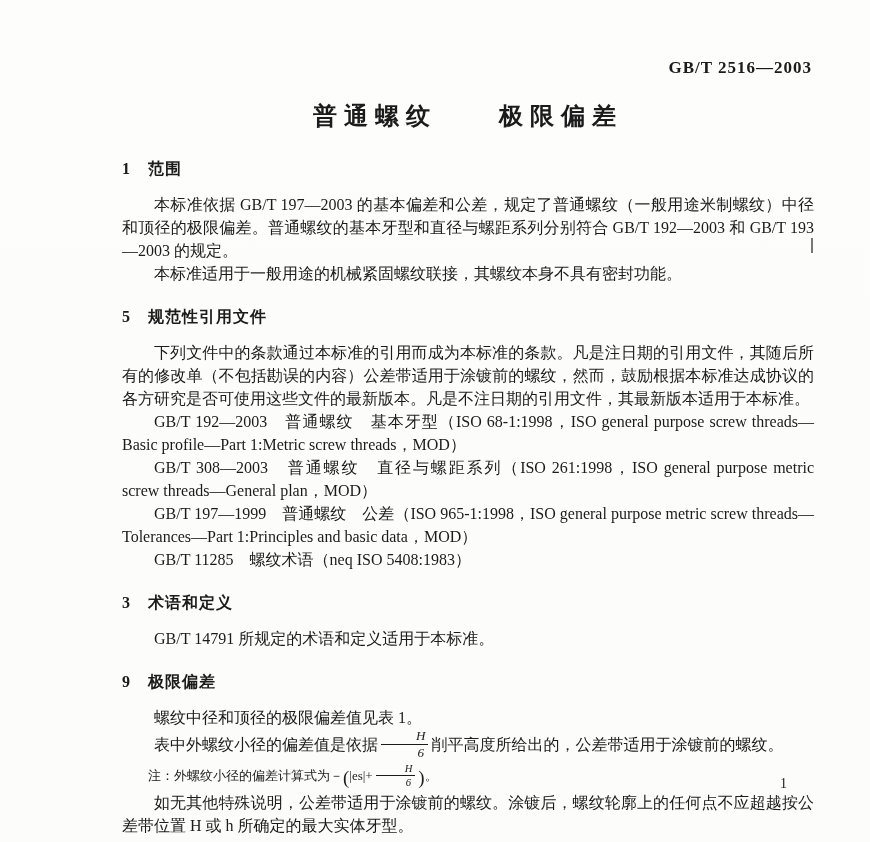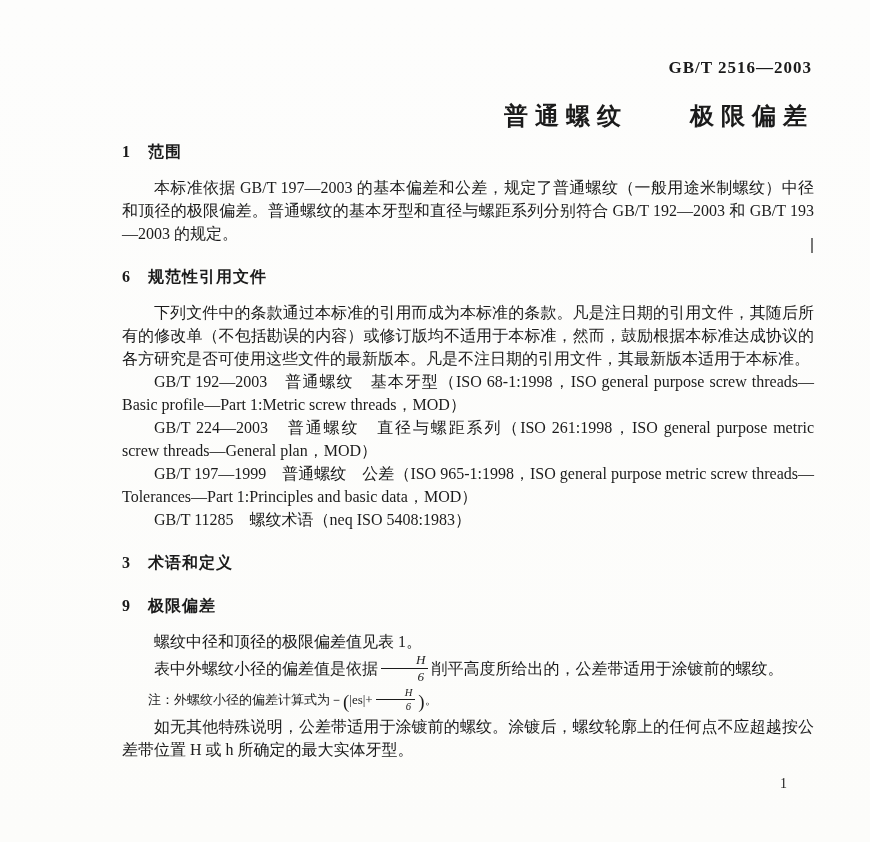--- a/index.html
+++ b/index.html
@@ -21,33 +21,33 @@
     width: 692px;
   }
   .doc-code {
     text-align: right;
     font-weight: bold;
     font-size: 17px;
     letter-spacing: 1px;
     padding-right: 2px;
   }
   .title {
-    text-align: right;
+    text-align: center;
     font-size: 24px;
     font-weight: bold;
     letter-spacing: 7px;
     margin: 22px 0 0 0;
   }
   .sec-h {
     font-size: 16px;
     font-weight: bold;
     margin: 22px 0 13px 0;
     letter-spacing: 1px;
   }
-  .sec-h.first { margin-top: 10px; }
+  .sec-h.first { margin-top: 27px; }
   p.body {
     font-size: 16px;
     line-height: 23px;
     margin: 0;
     text-align: justify;
   }
   p.ind { text-indent: 2em; }
   p.note {
     font-size: 13px;
     line-height: 20px;
@@ -97,33 +97,35 @@
 
   <div class="content">
 
     <div class="doc-code">GB/T 2516—2003</div>
 
     <h1 class="title">普通螺纹　　极限偏差</h1>
 
     <section>
       <h2 class="sec-h first">1　范围</h2>
       <p class="body ind">本标准依据 GB/T 197—2003 的基本偏差和公差，规定了普通螺纹（一般用途米制螺纹）中径和顶径的极限偏差。普通螺纹的基本牙型和直径与螺距系列分别符合 GB/T 192—2003 和 GB/T 193—2003 的规定。</p>
+      <p class="body ind">本标准适用于一般用途的机械紧固螺纹联接，其螺纹本身不具有密封功能。</p>
     </section>
 
     <section>
-      <h2 class="sec-h">6　规范性引用文件</h2>
-      <p class="body ind">下列文件中的条款通过本标准的引用而成为本标准的条款。凡是注日期的引用文件，其随后所有的修改单（不包括勘误的内容）或修订版均不适用于本标准，然而，鼓励根据本标准达成协议的各方研究是否可使用这些文件的最新版本。凡是不注日期的引用文件，其最新版本适用于本标准。</p>
+      <h2 class="sec-h">5　规范性引用文件</h2>
+      <p class="body ind">下列文件中的条款通过本标准的引用而成为本标准的条款。凡是注日期的引用文件，其随后所有的修改单（不包括勘误的内容）公差带适用于涂镀前的螺纹，然而，鼓励根据本标准达成协议的各方研究是否可使用这些文件的最新版本。凡是不注日期的引用文件，其最新版本适用于本标准。</p>
       <p class="body ind">GB/T 192—2003　普通螺纹　基本牙型（ISO 68-1:1998，ISO general purpose screw threads—Basic profile—Part 1:Metric screw threads，MOD）</p>
-      <p class="body ind">GB/T 224—2003　普通螺纹　直径与螺距系列（ISO 261:1998，ISO general purpose metric screw threads—General plan，MOD）</p>
+      <p class="body ind">GB/T 308—2003　普通螺纹　直径与螺距系列（ISO 261:1998，ISO general purpose metric screw threads—General plan，MOD）</p>
       <p class="body ind">GB/T 197—1999　普通螺纹　公差（ISO 965-1:1998，ISO general purpose metric screw threads—Tolerances—Part 1:Principles and basic data，MOD）</p>
       <p class="body ind">GB/T 11285　螺纹术语（neq ISO 5408:1983）</p>
     </section>
 
     <section>
       <h2 class="sec-h">3　术语和定义</h2>
+      <p class="body ind">GB/T 14791 所规定的术语和定义适用于本标准。</p>
     </section>
 
     <section>
       <h2 class="sec-h">9　极限偏差</h2>
       <p class="body ind">螺纹中径和顶径的极限偏差值见表 1。</p>
       <p class="body ind tallline"><span>表中外螺纹小径的偏差值是依据</span><span class="frac"><span class="num">H</span><span class="den">6</span></span><span>削平高度所给出的，公差带适用于涂镀前的螺纹。</span></p>
       <p class="note tallline"><span>注：外螺纹小径的偏差计算式为－</span><span class="bigparen">(</span><span>|es|+</span><span class="frac"><span class="num">H</span><span class="den">6</span></span><span class="bigparen">)</span><span>。</span></p>
       <p class="body ind">如无其他特殊说明，公差带适用于涂镀前的螺纹。涂镀后，螺纹轮廓上的任何点不应超越按公差带位置 H 或 h 所确定的最大实体牙型。</p>
 
     </section>

